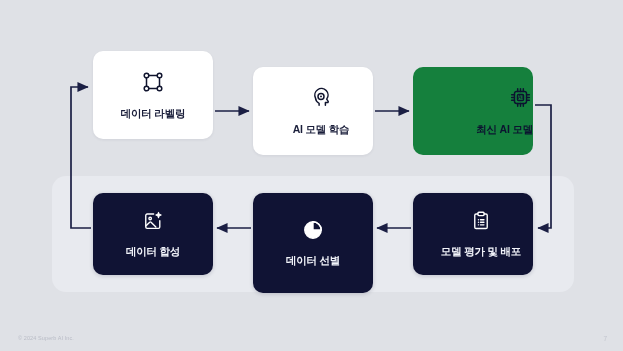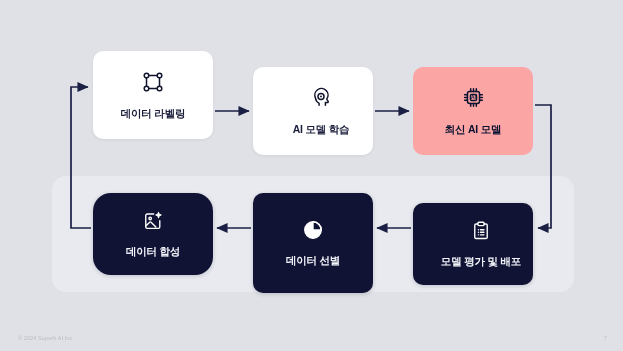--- a/index.html
+++ b/index.html
@@ -44,37 +44,38 @@
     white-space:nowrap;
   }
 
   .card-white{
     background:#ffffff;
     box-shadow:0 1px 3px rgba(25,30,60,0.07);
   }
   .card-white .lbl{color:#1b1f3b;}
 
   .card-teal{
-    background:#fca5a5;
+    background:#15803d;
+    align-items:flex-end;
   }
   .card-teal .lbl{color:#0c1330;}
 
   .card-dark{
     background:#101334;
     box-shadow:0 1px 4px rgba(16,19,52,0.18);
   }
   .card-dark .lbl{color:#f2f4fa;}
 
   
   #card-labeling{left:93px;top:51px;width:120px;height:88px;}
   #card-training{left:253px;top:67px;width:120px;height:88px;padding-left:16px;}
   #card-model   {left:413px;top:67px;width:120px;height:88px;}
-  #card-eval    {left:413px;top:203px;width:120px;height:82px;padding-left:16px;}
+  #card-eval    {left:413px;top:193px;width:120px;height:82px;padding-left:16px;}
   #card-curation{left:253px;top:193px;width:120px;height:100px;}
-  #card-synth   {left:93px;top:193px;width:120px;height:82px;border-radius:18px;}
+  #card-synth   {left:93px;top:193px;width:120px;height:82px;}
 
   .footer-left{
     position:absolute;left:18px;bottom:10px;
     font-size:5.5px;color:#b9bcc6;letter-spacing:0.1px;
   }
   .footer-right{
     position:absolute;right:16px;bottom:9px;
     font-size:6.5px;color:#c2c5ce;
   }
 </style>

